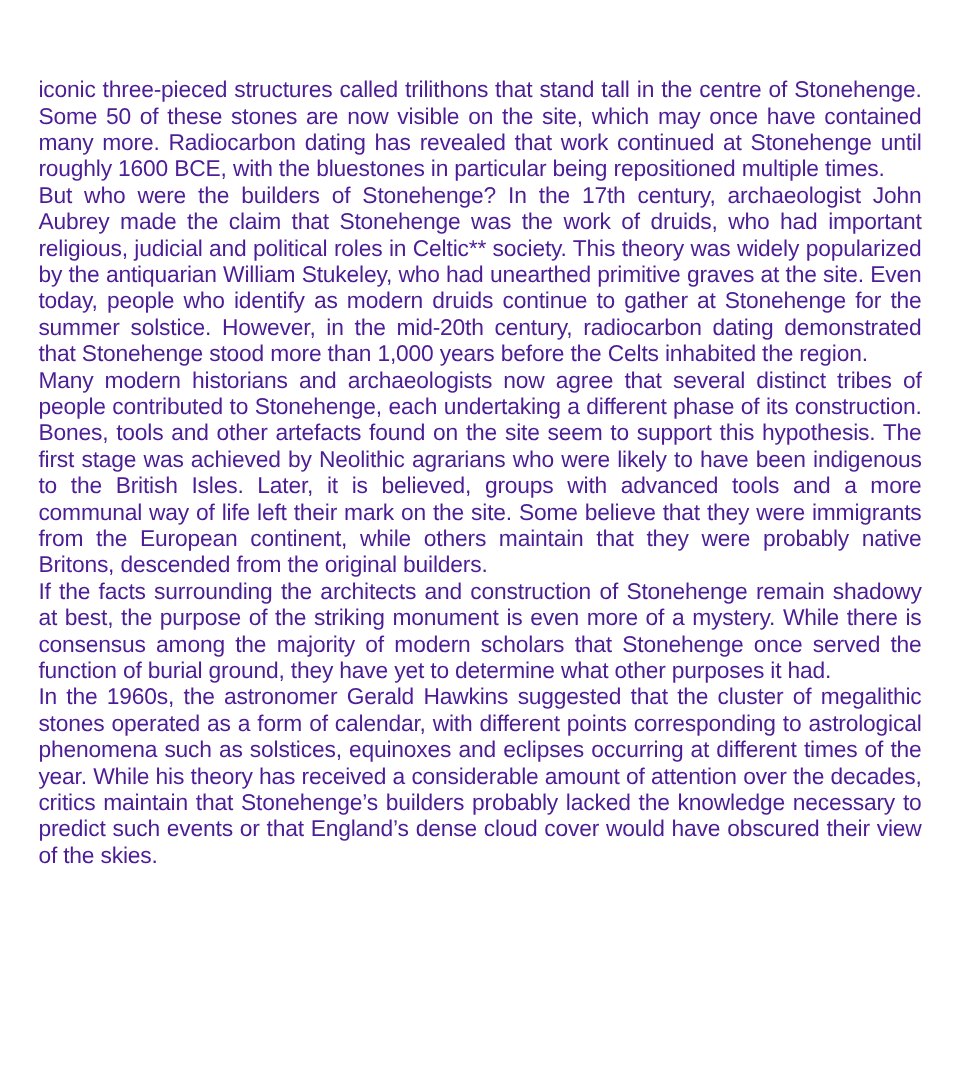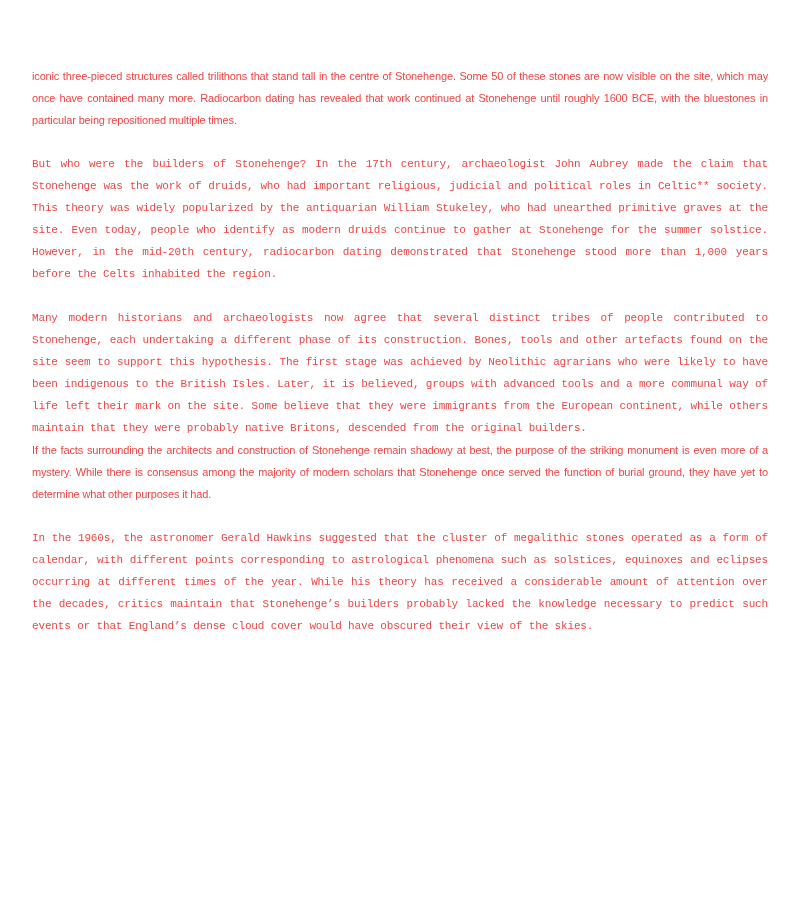--- a/index.html
+++ b/index.html
@@ -11,34 +11,32 @@
       width: 800px;
       height: 900px;
       overflow: hidden;
       position: relative;
     }
     .page {
       position: absolute;
       left: 32px;
       top: 65px;
       width: 736px;
-      color: #ef4444;
+      color: #4c1d95;
       font-family: "Liberation Sans", sans-serif;
-      font-size: 11px;
+      font-size: 19px;
       line-height: 22px;
       letter-spacing: -0.15px;
     }
     .para {
       margin: 0;
       text-align: justify;
       text-justify: inter-word;
     }
     .para.gap {
-      margin-top: 22px;
-      font-family: Liberation Mono, monospace;
     }
   </style>
 </head>
 <body>
 
 <div class="page">
   <p class="para">iconic three-pieced structures called trilithons that stand tall in the centre of Stonehenge. Some 50 of these stones are now visible on the site, which may once have contained many more. Radiocarbon dating has revealed that work continued at Stonehenge until roughly 1600 BCE, with the bluestones in particular being repositioned multiple times.</p>
   <p class="para gap">But who were the builders of Stonehenge? In the 17th century, archaeologist John Aubrey made the claim that Stonehenge was the work of druids, who had important religious, judicial and political roles in Celtic** society. This theory was widely popularized by the antiquarian William Stukeley, who had unearthed primitive graves at the site. Even today, people who identify as modern druids continue to gather at Stonehenge for the summer solstice. However, in the mid-20th century, radiocarbon dating demonstrated that Stonehenge stood more than 1,000 years before the Celts inhabited the region.</p>
   <p class="para gap">Many modern historians and archaeologists now agree that several distinct tribes of people contributed to Stonehenge, each undertaking a different phase of its construction. Bones, tools and other artefacts found on the site seem to support this hypothesis. The first stage was achieved by Neolithic agrarians who were likely to have been indigenous to the British Isles. Later, it is believed, groups with advanced tools and a more communal way of life left their mark on the site. Some believe that they were immigrants from the European continent, while others maintain that they were probably native Britons, descended from the original builders.</p>
   <p class="para">If the facts surrounding the architects and construction of Stonehenge remain shadowy at best, the purpose of the striking monument is even more of a mystery. While there is consensus among the majority of modern scholars that Stonehenge once served the function of burial ground, they have yet to determine what other purposes it had.</p>

